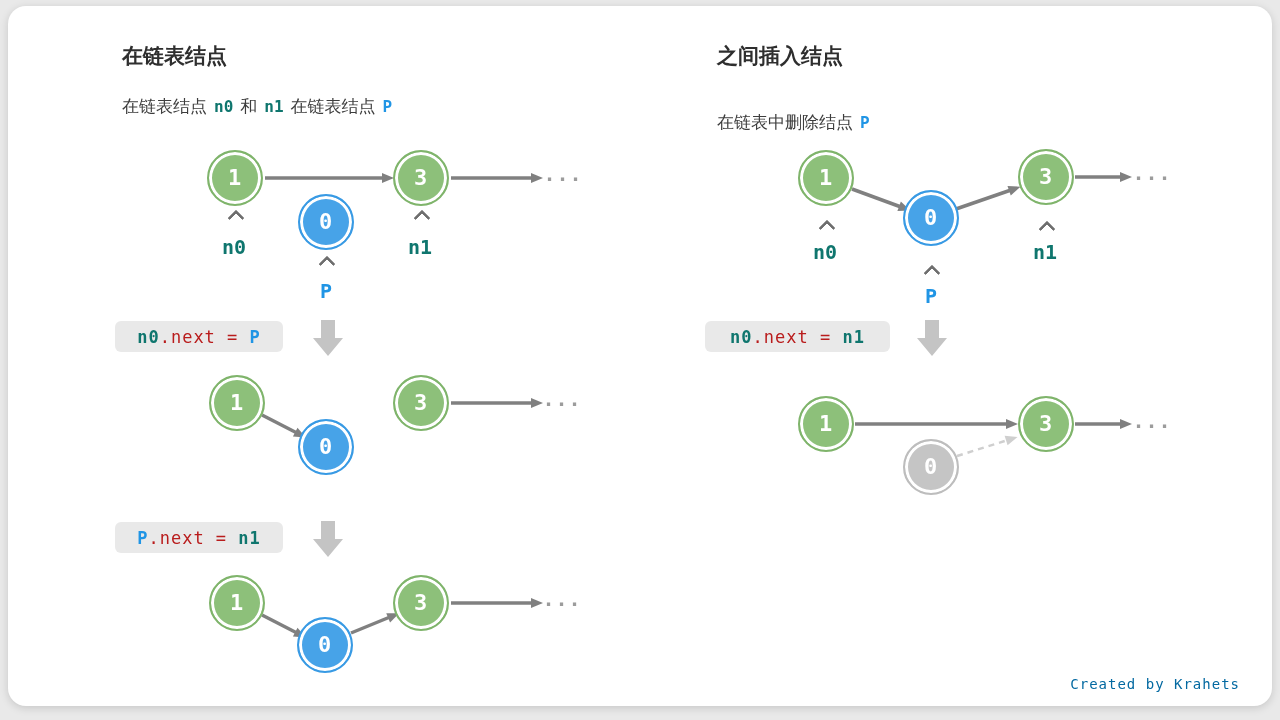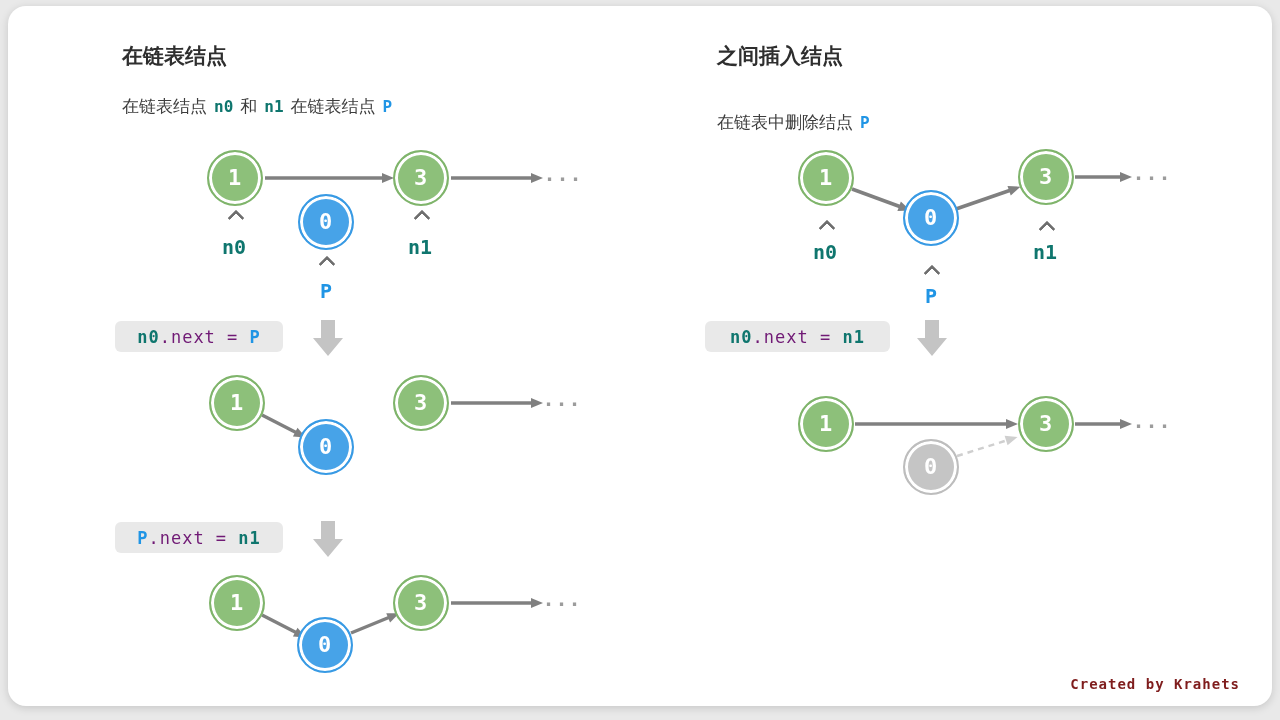--- a/index.html
+++ b/index.html
@@ -25,24 +25,24 @@
     font-family:"DejaVu Sans Mono","Liberation Mono",monospace;font-weight:700;
     font-size:20px;letter-spacing:1px;color:#9c9c9c;}
   .caret{position:absolute;width:9px;height:9px;border-top:3px solid #6e6e6e;
     border-right:3px solid #6e6e6e;transform:rotate(-45deg);border-radius:1px;}
   .nlabel{position:absolute;transform:translate(-50%,-50%);white-space:nowrap;
     font-family:"DejaVu Sans Mono","Liberation Mono",monospace;font-weight:700;font-size:20px;}
   .chip{position:absolute;background:#e9e9e9;border-radius:6px;display:flex;
     align-items:center;justify-content:center;
     font-family:"DejaVu Sans Mono","Liberation Mono",monospace;font-size:17px;letter-spacing:1px;}
   .chip .lhs,.chip .rhs{font-weight:700;}
-  .chip .op{color:#701a75;white-space:pre;}
+  .chip .op{color:#b91c1c;white-space:pre;}
   .credit{position:absolute;right:40px;top:676px;
     font-family:"DejaVu Sans Mono","Liberation Mono",monospace;font-size:14px;
-    letter-spacing:1px;color:#7f1d1d;white-space:nowrap;font-weight:bold;}
+    letter-spacing:1px;color:#0369a1;white-space:nowrap;}
 </style>
 </head>
 <body>
 
 <div class="stage">
   <div class="card"></div>
 
   <svg class="arrows" viewBox="0 0 1280 720">
     <defs>
       <marker id="ah" markerUnits="userSpaceOnUse" markerWidth="14" markerHeight="12" refX="3" refY="6" orient="auto">

